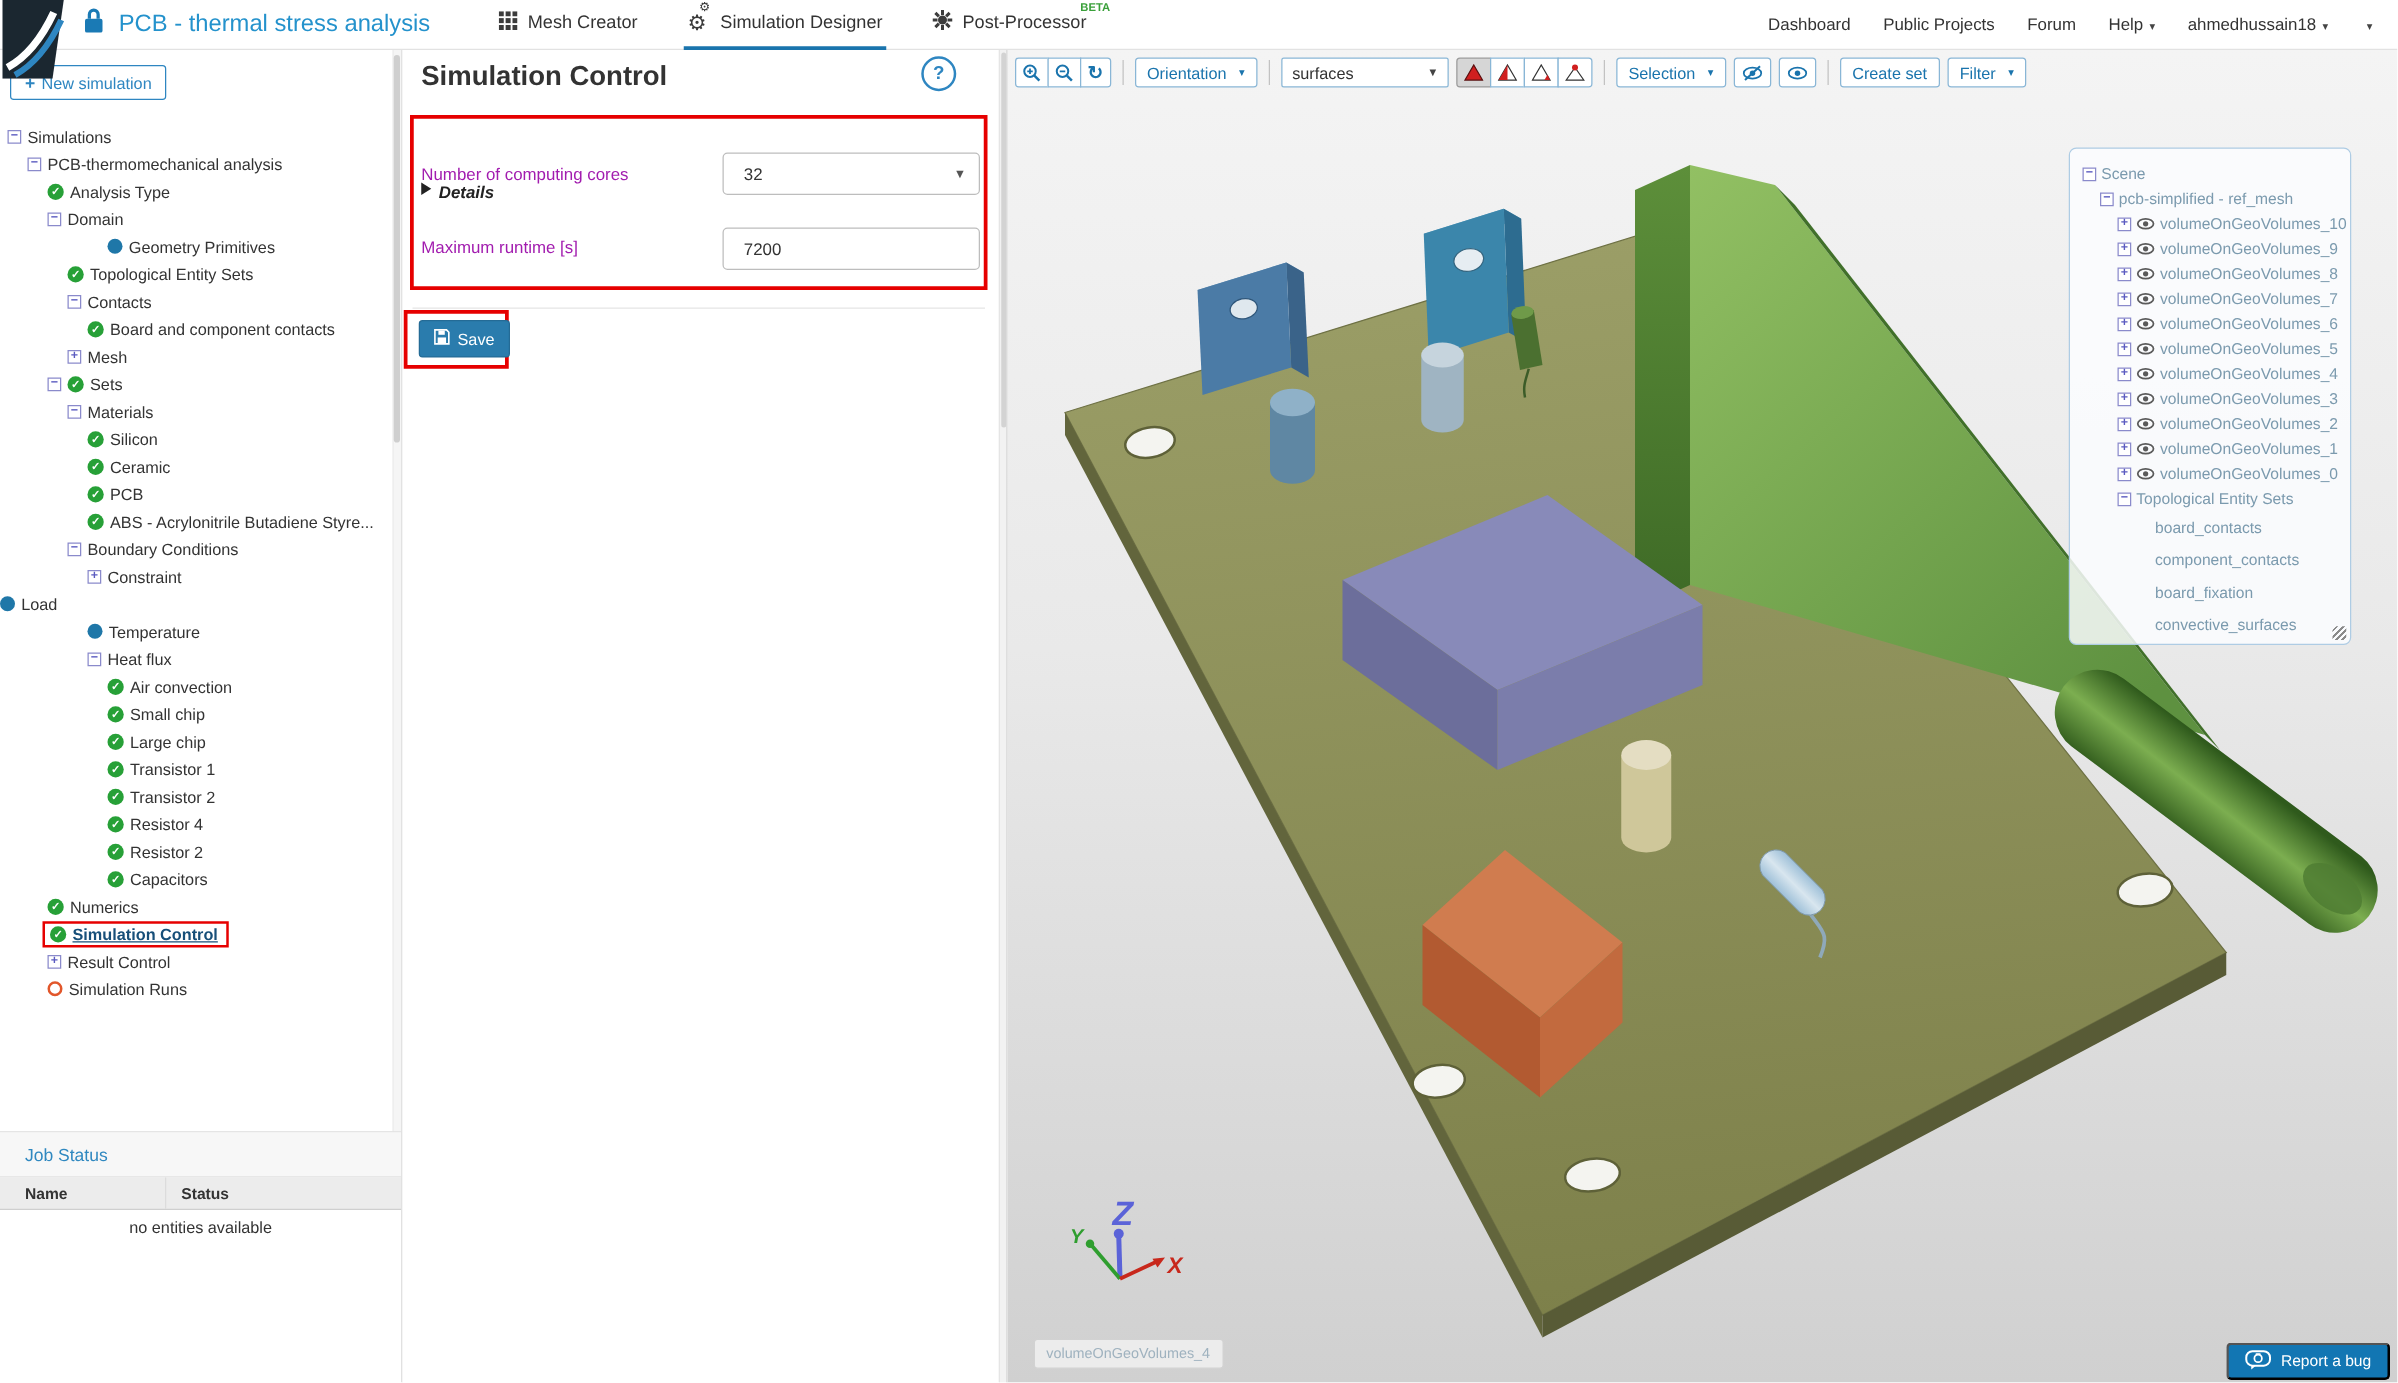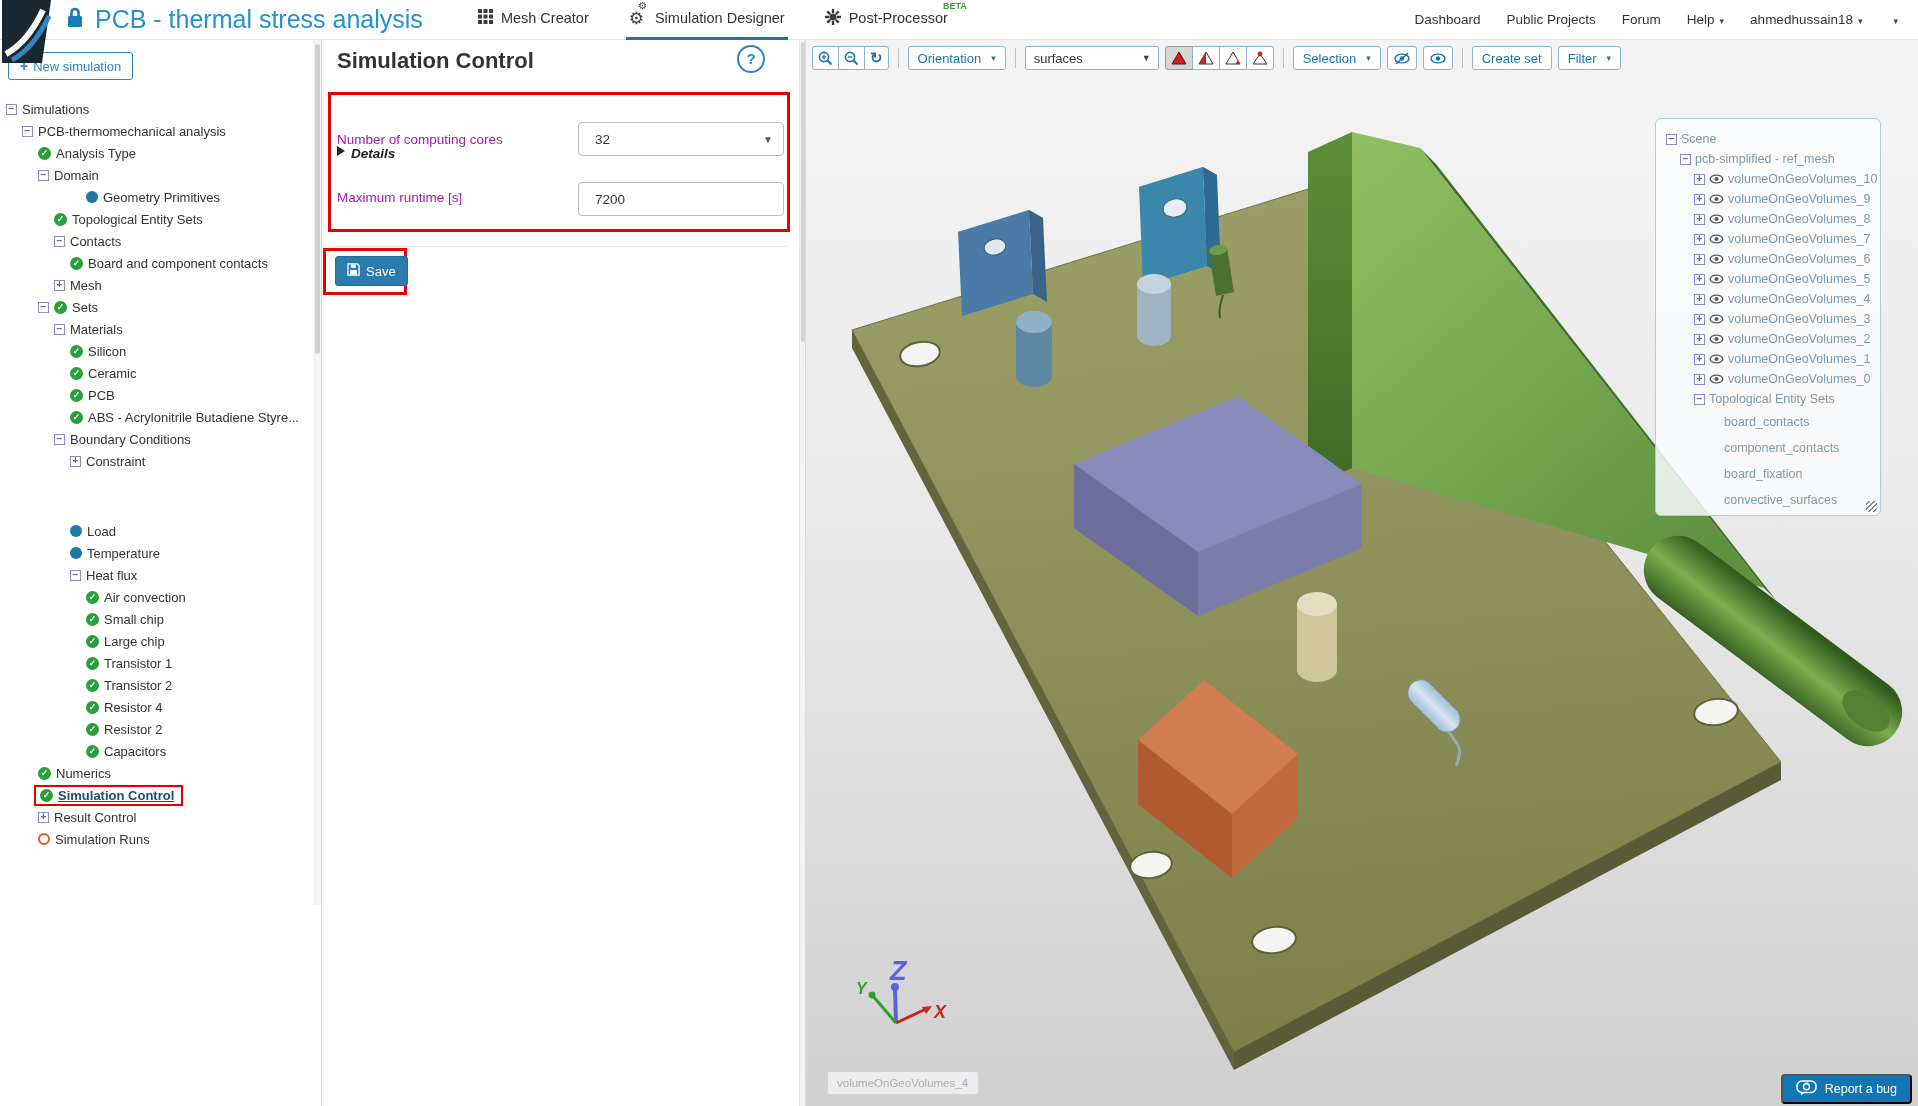--- a/index.html
+++ b/index.html
@@ -5,21 +5,21 @@
   *{box-sizing:border-box}
   html,body{margin:0;padding:0}
   body{width:1918px;height:1106px;position:relative;overflow:hidden;background:#fff;
        font-family:"Liberation Sans",sans-serif;color:#333}
 
   
   .header{position:absolute;left:0;top:0;width:1918px;height:40px;background:#fff;
           border-bottom:1px solid #e2e2e2;display:flex;align-items:center;z-index:40}
   .logo{position:absolute;left:0;top:0;z-index:45}
   .title-wrap{display:flex;align-items:center;gap:9px;margin-left:64px}
-  .proj-title{font-size:25px;font-weight:500;color:#2492cc;white-space:nowrap}
+  .proj-title{font-size:19px;font-weight:500;color:#2492cc;white-space:nowrap}
   .tabs{display:flex;align-items:stretch;gap:34px;margin-left:52px;height:40px}
   .tab{display:flex;align-items:center;gap:8px;font-size:14.5px;color:#333;position:relative;
        padding:0 3px;cursor:pointer;border-bottom:3px solid transparent}
   .tab.active{border-bottom:3px solid #1a74ad}
   .tab .beta{position:absolute;top:1px;right:-16px;color:#3aa03a;font-size:9px;font-weight:bold}
   .gearchar{font-size:17px;color:#3c3c3c;line-height:1}
   .gearsmall{font-size:10px;color:#3c3c3c;margin-left:-6px;margin-top:-10px}
   .nav-right{margin-left:auto;display:flex;align-items:center;gap:26px;padding-right:20px;
              font-size:13.5px;color:#333}
   .nav-item{cursor:pointer;white-space:nowrap}
@@ -292,21 +292,21 @@
           <span class="ebox">−</span>
           <span class="">Boundary Conditions</span>
         </span>
       </div>
       <div class="trow" style="padding-left: 70px;">
         <span class="tinner">
           <span class="ebox">+</span>
           <span class="">Constraint</span>
         </span>
       </div>
-      <div class="trow" style="padding-left: 70px; margin-top: 48px;">
+      <div class="trow" style="">
         <span class="tinner">
           <span class="dotb"></span>
           <span class="">Load</span>
         </span>
       </div>
       <div class="trow" style="padding-left: 70px;">
         <span class="tinner">
           <span class="dotb"></span>
           <span class="">Temperature</span>
         </span>
@@ -387,20 +387,28 @@
         <span class="tinner">
           <span class="ringo"></span>
           <span class="">Simulation Runs</span>
         </span>
       </div>
     </div>
   <div class="sb-track">
       <div class="sb-thumb"></div>
     </div>
 
+  <div class="job-status">
+    <div class="js-title">Job Status</div>
+    <div class="js-head">
+      <span class="js-col1">Name</span>
+      <span class="js-col2">Status</span>
+    </div>
+    <div class="js-empty">no entities available</div>
+  </div>
 </div>
 
 <div class="panel">
   <div class="panel-title">Simulation Control</div>
   <div class="help-btn">?</div>
 
   <div class="form-annot"></div>
 
   <div class="f-label" style="top:92px">Number of computing cores</div>
   <div class="f-select" style="top:82px">

